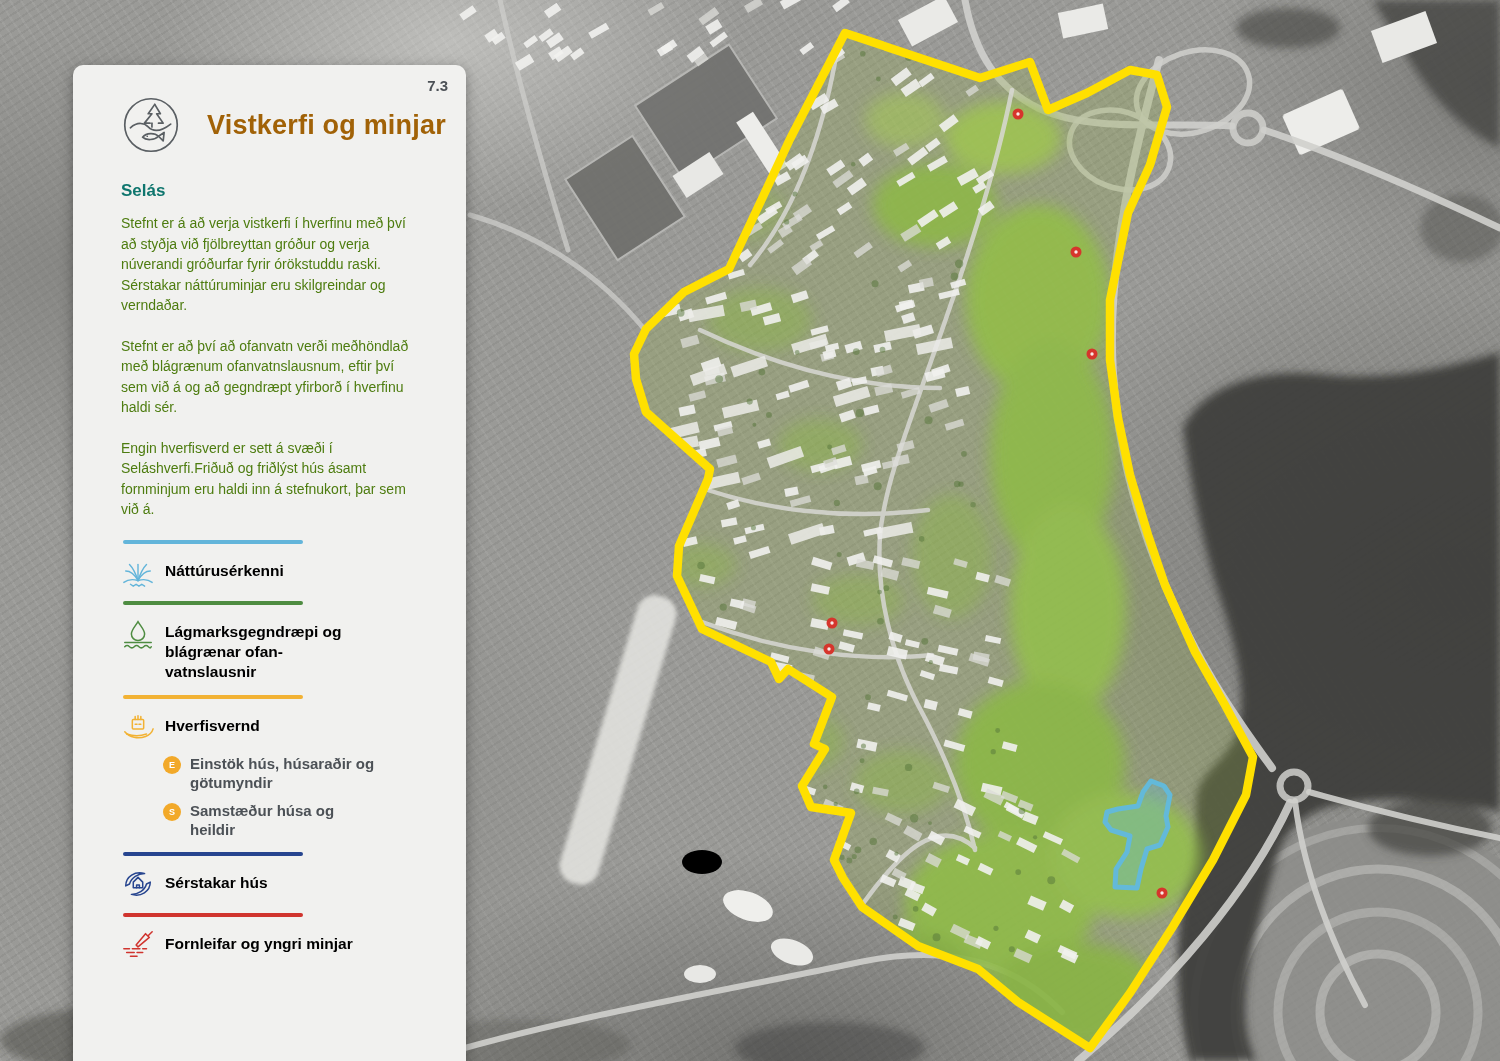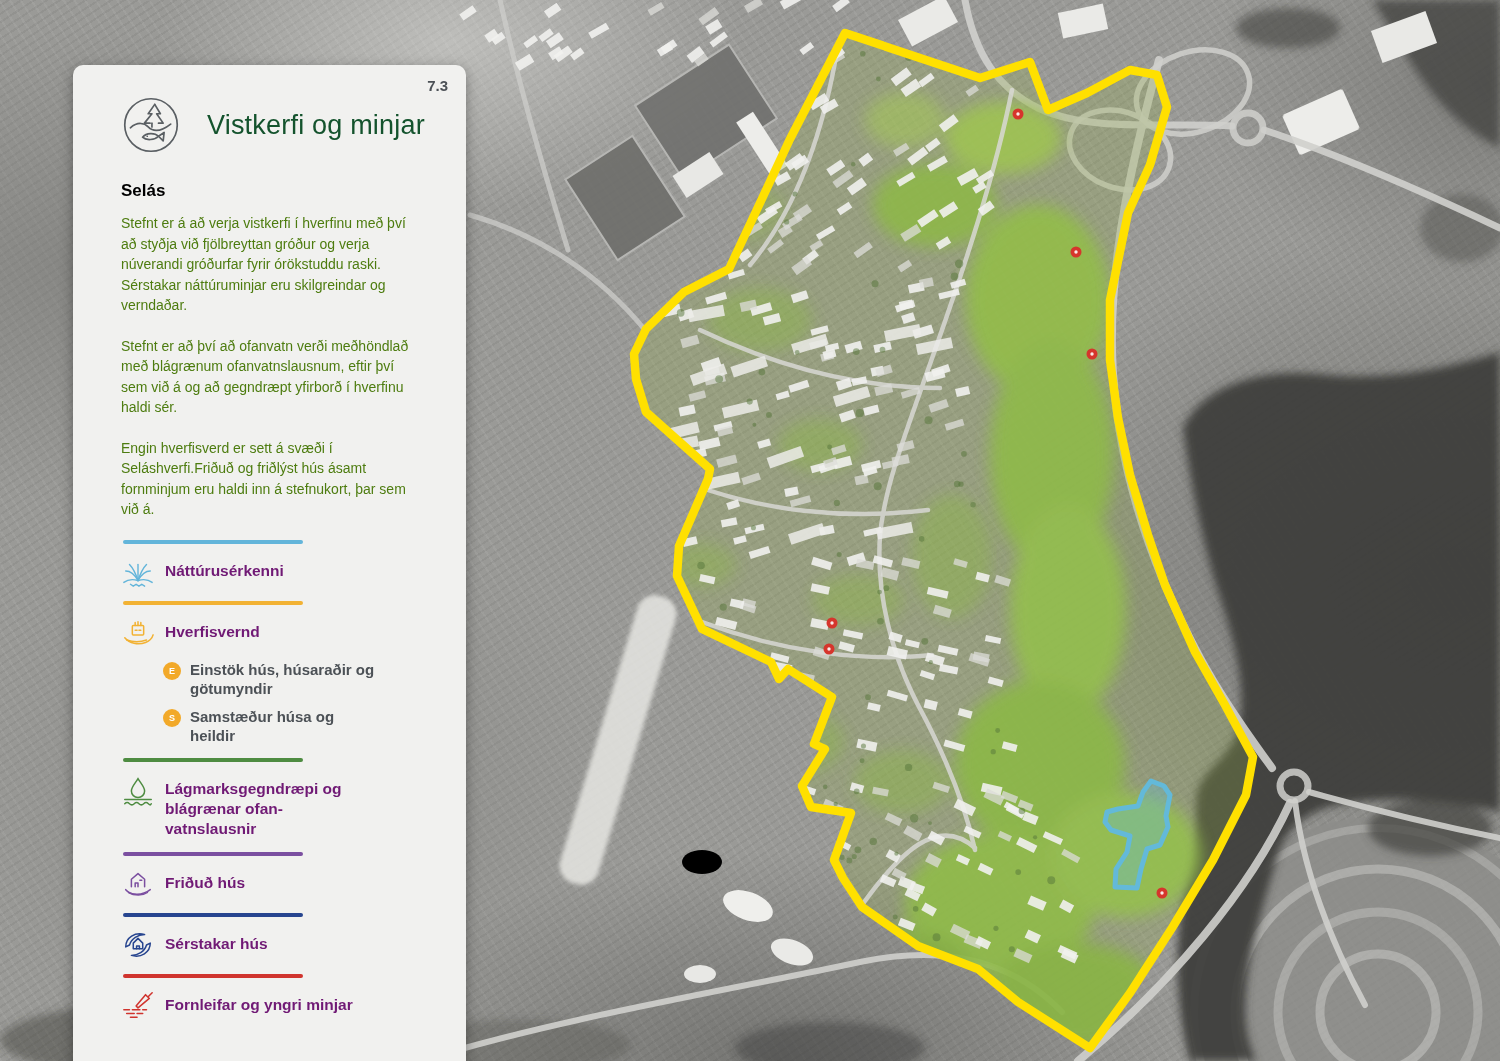--- a/index.html
+++ b/index.html
@@ -25,31 +25,31 @@
   .map svg{position:absolute;inset:0;}
   
   .panel{
     position:absolute;left:73px;top:65px;width:393px;height:1041px;
     background:#F1F1EF;border-radius:10px;box-sizing:border-box;
     padding:12px 18px 0 48px;box-shadow:0 4px 14px rgba(0,0,0,.35);
     color:#4C5156;overflow:hidden;
   }
   .page-number{position:absolute;top:12px;right:18px;font-weight:bold;font-size:15px;color:#4C5156;}
   .panel-header{display:flex;align-items:center;gap:26px;margin-top:18px;}
-  .panel-header h1{margin:0;font-size:27px;font-weight:normal;color:#14532d;letter-spacing:.2px;}
+  .panel-header h1{margin:0;font-size:27px;font-weight:bold;color:#a16207;letter-spacing:.2px;}
   .eco-icon{flex:0 0 auto;width:60px;height:60px;}
-  .section-heading{margin:26px 0 12px 0;font-size:17px;font-weight:bold;color:#000000;}
+  .section-heading{margin:26px 0 12px 0;font-size:17px;font-weight:bold;color:#0f766e;}
   .panel p{margin:0 0 20px 0;max-width:302px;font-size:14px;line-height:20.5px;color:#4d7c0f;}
   
   .legend{margin-top:6px;}
   .legend-bar{width:180px;height:4px;border-radius:2px;margin:0 0 11px 2px;}
   .legend-row{display:flex;align-items:flex-start;gap:6px;margin-bottom:12px;}
   .legend-icon{flex:0 0 38px;width:38px;display:flex;justify-content:flex-start;}
   .legend-icon svg{width:34px;height:34px;}
-  .legend-label{font-weight:bold;font-size:15.5px;line-height:1.32;color:#701a75;max-width:190px;padding-top:6px;}
+  .legend-label{font-weight:bold;font-size:15.5px;line-height:1.32;color:#000000;max-width:190px;padding-top:6px;}
   .legend-sub{margin:-2px 0 12px 42px;}
   .legend-sub-row{display:flex;align-items:flex-start;gap:9px;margin-bottom:8px;}
   .badge{flex:0 0 18px;width:18px;height:18px;border-radius:50%;color:#fff;font-size:9px;font-weight:bold;
          display:flex;align-items:center;justify-content:center;margin-top:2px;}
   .legend-sub-label{font-weight:bold;font-size:15px;line-height:1.3;color:#4C5156;max-width:185px;}
 </style>
 </head>
 <body>
 
 <div class="map">
@@ -576,20 +576,36 @@
                 <path d="M18 27 C25 25 29 26 33 29"></path>
             <path d="M10 31 l3 2 3 -2 3 2 3 -2 3 2"></path>
           </g>
             </svg>
         </span>
         <span class="legend-label">Náttúrusérkenni</span>
       </div>
     </div>
 
     <div class="legend-item">
+      <div class="legend-bar" style="background-color: rgb(78, 140, 65);"></div>
+      <div class="legend-row">
+        <span class="legend-icon">
+          <svg viewBox="0 0 36 36">
+              <g fill="none" stroke-width="1.6" stroke-linecap="round" stroke="#4E8C41">
+            <path d="M18 6 C15 11 11 15 11 19 a7 7 0 0 0 14 0 C25 15 21 11 18 6 Z"></path>
+            <path d="M4 28 H32"></path>
+            <path d="M4 32.5 q2.5 -2.5 5 0 t5 0 t5 0 t5 0 t5 0 t3 0"></path>
+          </g>
+            </svg>
+        </span>
+        <span class="legend-label">Lágmarksgegndræpi og blágrænar ofan-vatnslausnir</span>
+      </div>
+    </div>
+
+    <div class="legend-item">
       <div class="legend-bar" style="background-color: rgb(242, 178, 51);"></div>
       <div class="legend-row">
         <span class="legend-icon">
           <svg viewBox="0 0 36 36">
               <g fill="none" stroke-width="1.6" stroke-linecap="round" stroke-linejoin="round" stroke="#F2B233">
             <rect x="12" y="10" width="12" height="10" rx="1"></rect>
             <path d="M15 10 V7 M18 10 V6 M21 10 V7"></path>
             <path d="M15 15 h2 M19 15 h2"></path>
             <path d="M4 23 C9 29 18 31 26 28 C30 26.5 33 23.5 34 20"></path>
             <path d="M6 25.5 C12 27.5 20 28 27 25.5"></path>
@@ -603,53 +619,20 @@
           <span class="badge" style="background-color: rgb(242, 169, 41);">E</span>
           <span class="legend-sub-label">Einstök hús, húsaraðir og götumyndir</span>
         </div>
         <div class="legend-sub-row">
           <span class="badge" style="background-color: rgb(242, 169, 41);">S</span>
           <span class="legend-sub-label">Samstæður húsa og heildir</span>
         </div>
       </div>
     </div>
 
-    <div class="legend-item">
-      <div class="legend-bar" style="background-color: rgb(78, 140, 65);"></div>
-      <div class="legend-row">
-        <span class="legend-icon">
-          <svg viewBox="0 0 36 36">
-              <g fill="none" stroke-width="1.6" stroke-linecap="round" stroke="#4E8C41">
-            <path d="M18 6 C15 11 11 15 11 19 a7 7 0 0 0 14 0 C25 15 21 11 18 6 Z"></path>
-            <path d="M4 28 H32"></path>
-            <path d="M4 32.5 q2.5 -2.5 5 0 t5 0 t5 0 t5 0 t5 0 t3 0"></path>
-          </g>
-            </svg>
-        </span>
-        <span class="legend-label">Lágmarksgegndræpi og blágrænar ofan-vatnslausnir</span>
-      </div>
-    </div>
-
-    <div class="legend-item">
-      <div class="legend-bar" style="background-color: rgb(123, 79, 160);"></div>
-      <div class="legend-row">
-        <span class="legend-icon">
-          <svg viewBox="0 0 36 36">
-              <g fill="none" stroke-width="1.6" stroke-linecap="round" stroke-linejoin="round" stroke="#7B4FA0">
-            <path d="M11 21 v-8 l7 -6 7 6 v8"></path>
-            <path d="M15 21 v-4 h3 v4"></path>
-                <path d="M20 14 h2"></path>
-            <path d="M5 24 C10 30 22 31 31 24"></path>
-            <path d="M8 27 C14 30.5 23 30.5 28 27"></path>
-          </g>
-            </svg>
-        </span>
-        <span class="legend-label">Friðuð hús</span>
-      </div>
-    </div>
 
     <div class="legend-item">
       <div class="legend-bar" style="background-color: rgb(39, 69, 143);"></div>
       <div class="legend-row">
         <span class="legend-icon">
           <svg viewBox="0 0 36 36">
               <g fill="none" stroke-width="1.6" stroke-linecap="round" stroke-linejoin="round" stroke="#27458F">
             <path d="M13 22 v-6 l5 -5 5 5 v6 z"></path>
             <path d="M16.5 22 v-3 h3 v3"></path>
             <path d="M5 20 C5 10 15 4 25 7 C18 7 11 11 9 18 Z"></path>

